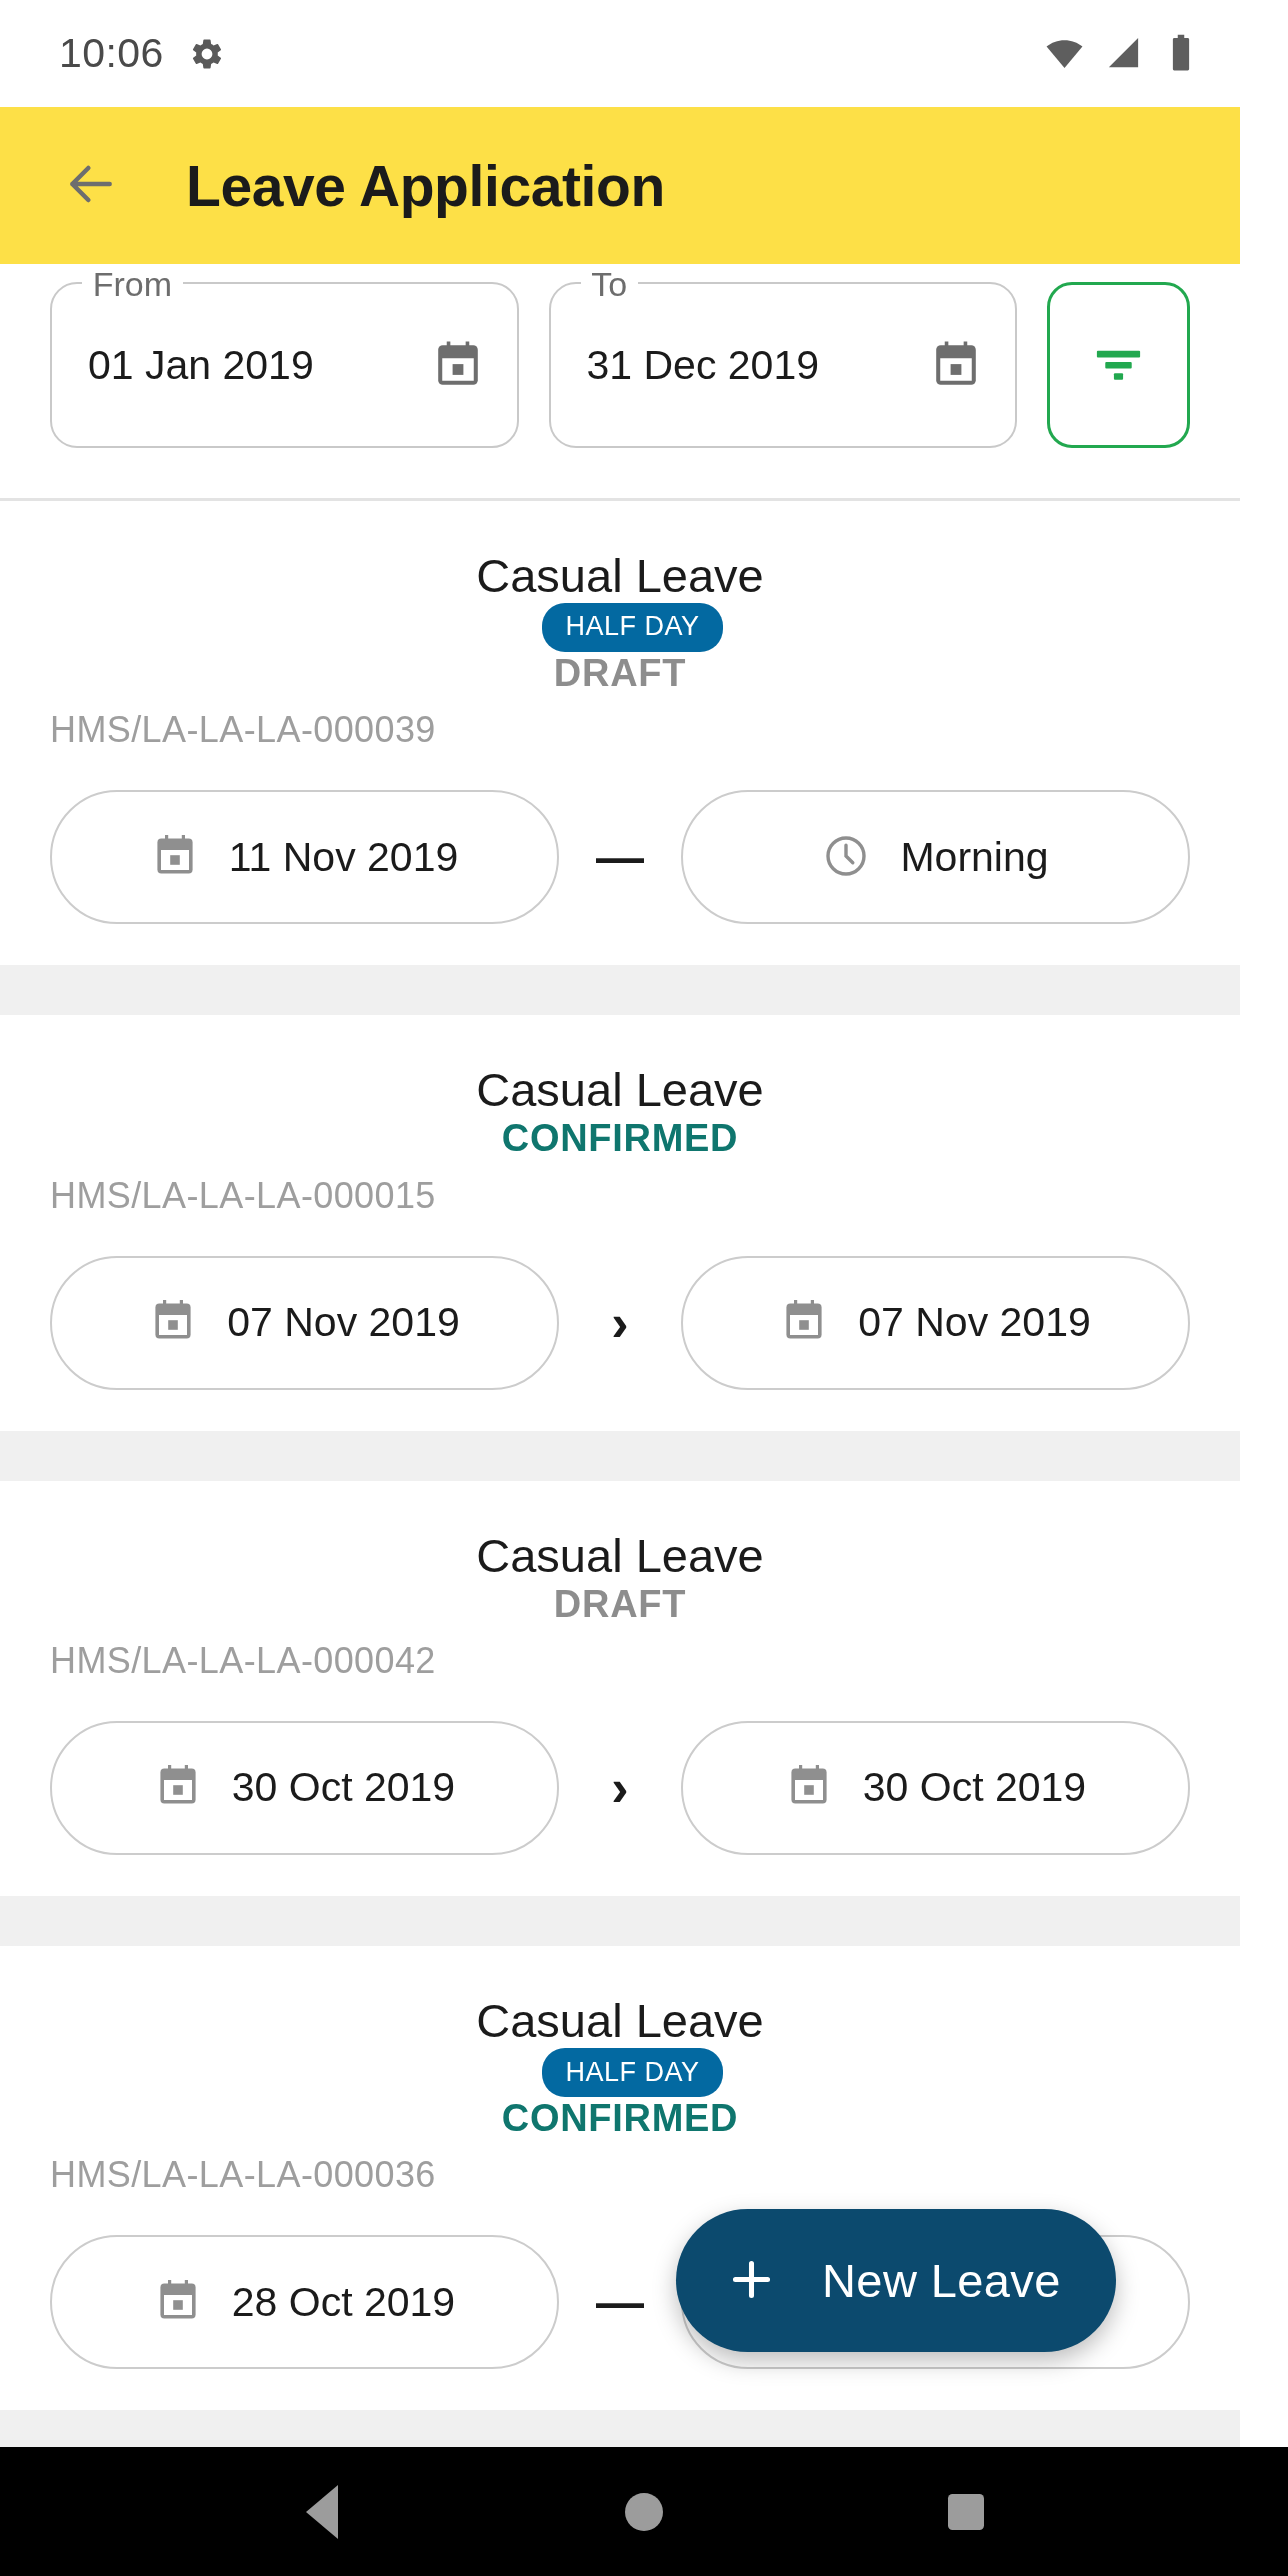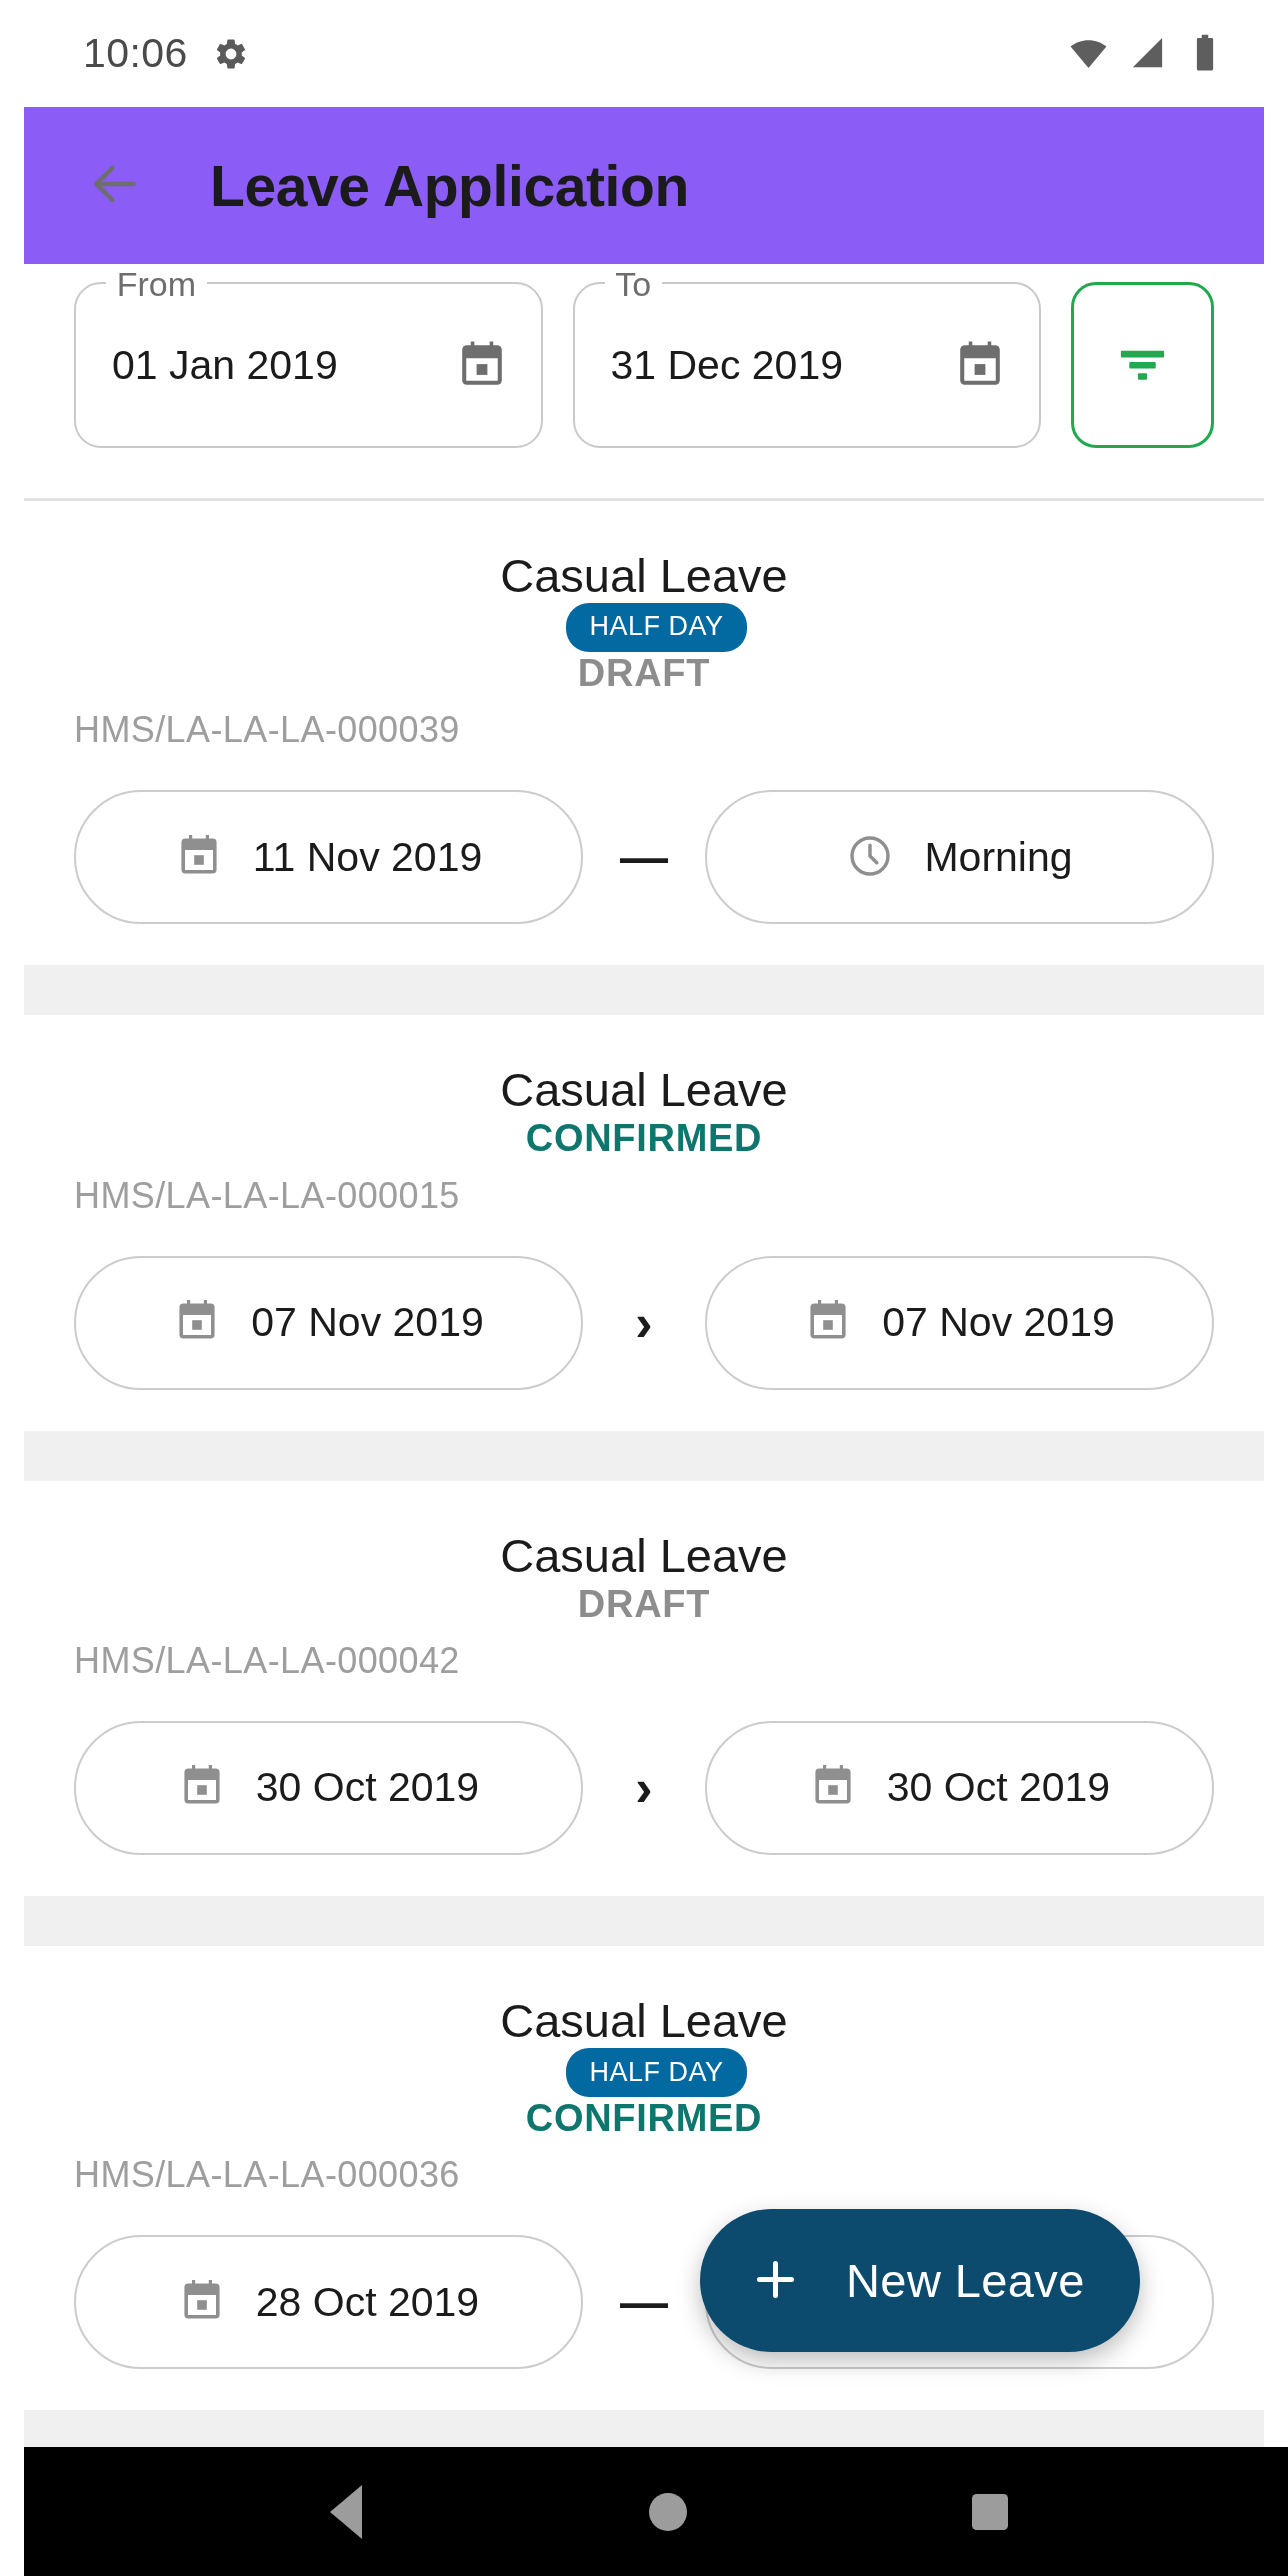--- a/index.html
+++ b/index.html
@@ -12,21 +12,20 @@
     overflow: hidden;
   }
 
   #app {
     position: relative;
     width: 1240px;
     height: 2576px;
     background: #ffffff;
     display: flex;
     flex-direction: column;
-    margin-left: 24px;
   }
 
   
   .statusbar {
     height: 107px;
     flex: 0 0 107px;
     display: flex;
     align-items: center;
     padding: 0 41px 0 59px;
     background: #ffffff;
@@ -41,21 +40,21 @@
   .sb-spacer { flex: 1 1 auto; }
   .sb-icons { display: flex; align-items: center; gap: 19.7px; }
 
   
   .appbar {
     height: 157px;
     flex: 0 0 157px;
     display: flex;
     align-items: center;
     padding-left: 50px;
-    background: #8b5cf6;
+    background: #fde047;
   }
   .back-btn {
     width: 82px; height: 82px;
     display: flex; align-items: center; justify-content: center;
     cursor: pointer;
   }
   .appbar-title {
     margin-left: 54px;
     font-size: 57px;
     font-weight: 700;

